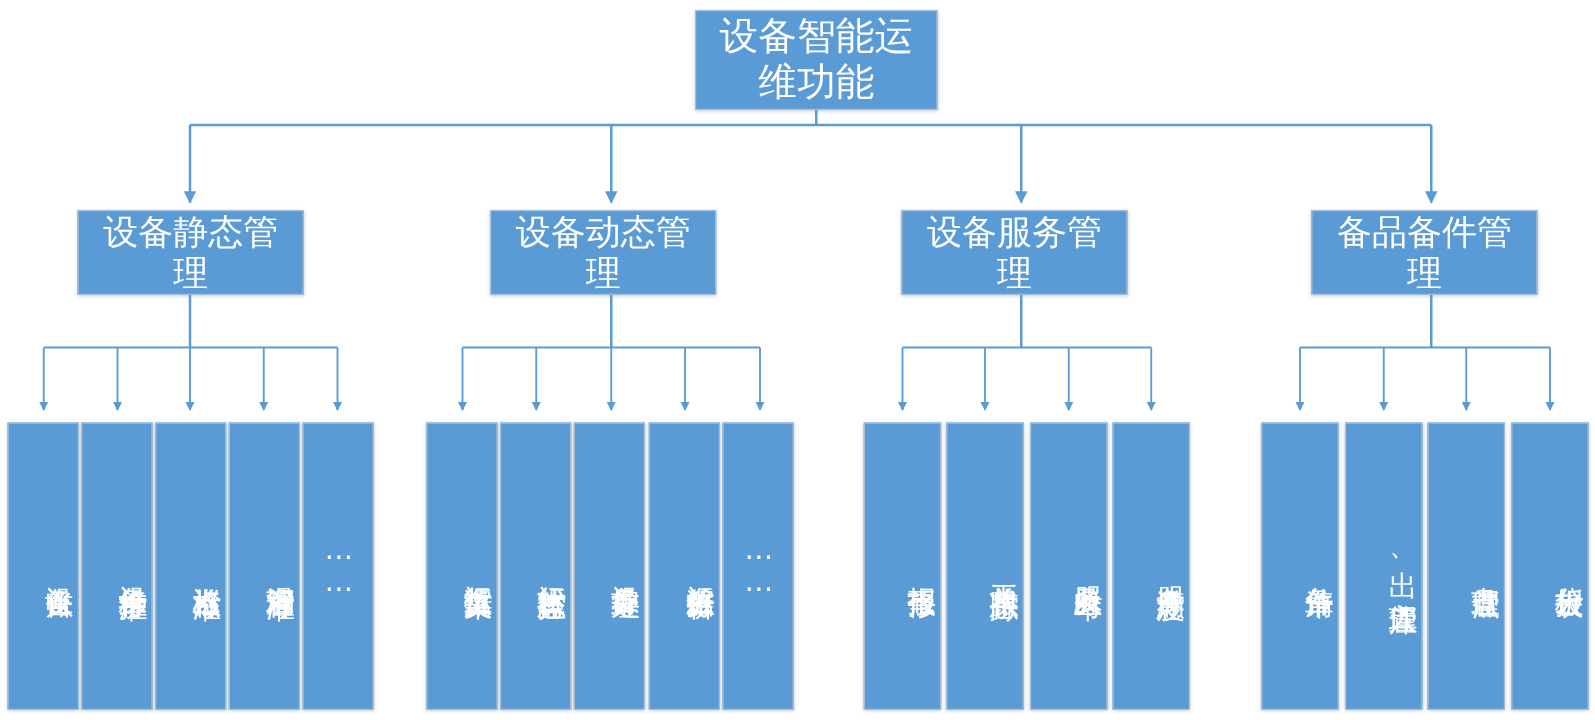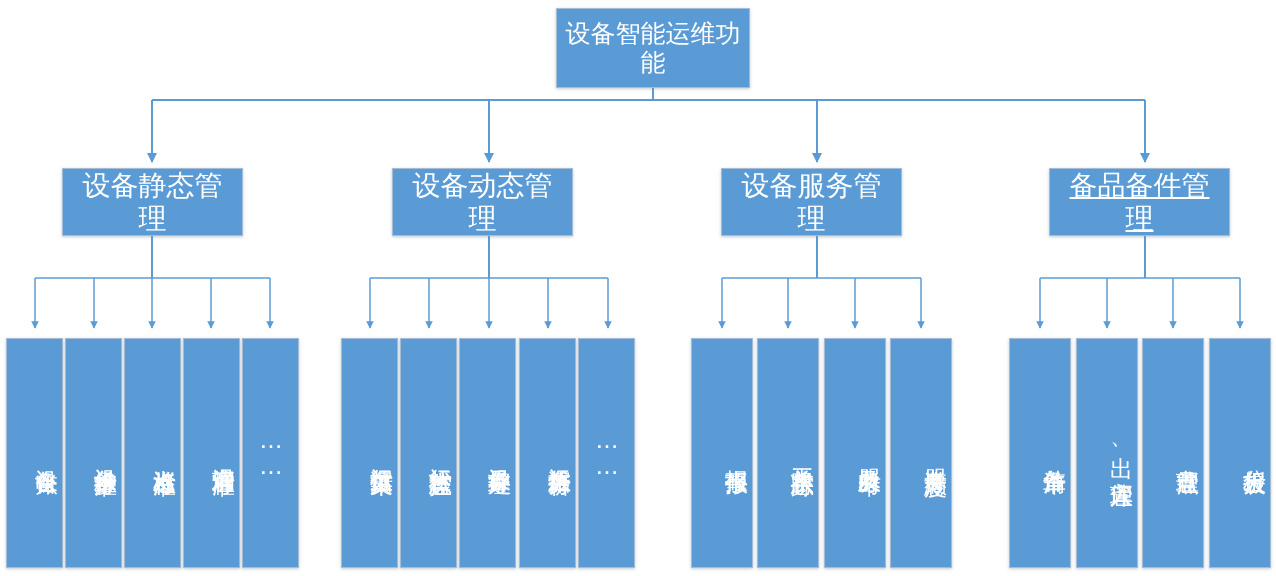--- a/index.html
+++ b/index.html
@@ -34,21 +34,21 @@
     color: #ffffff;
     display: flex;
     align-items: center;
     justify-content: center;
     text-align: center;
     box-shadow: 0 1px 3px rgba(120,140,160,0.45);
     line-height: 1.18;
   }
 
   .node-root {
-    font-size: 25px;
+    font-size: 31px;
     padding: 2px 6px;
   }
   .node-l2 {
     font-size: 28px;
     padding: 2px 6px;
   }
   .node-leaf {
     font-size: 23px;
     writing-mode: vertical-rl;
     text-orientation: upright;
@@ -126,21 +126,21 @@
 
   <div class="node node-l2" style="left:62px; top:168px; width:181px; height:68px;">
     <span>设备静态管理</span>
   </div>
   <div class="node node-l2" style="left:721px; top:168px; width:181px; height:68px;">
     <span>设备服务管理</span>
   </div>
   <div class="node node-l2" style="left:392px; top:168px; width:181px; height:68px;">
     <span>设备动态管理</span>
   </div>
-  <div class="node node-l2" style="left:1049px; top:168px; width:181px; height:68px;text-decoration:underline;">
+  <div class="node node-l2" style="left:1049px; top:168px; width:181px; height:68px;">
     <span>备品备件管理</span>
   </div>
 
   <div class="node node-leaf" style="left:6px; top:338px; width:57px; height:230px;">
     <span class="leaf-text">设备台账</span>
   </div>
   <div class="node node-leaf" style="left:65px; top:338px; width:57px; height:230px;">
     <span class="leaf-text">设备维护标准</span>
   </div>
   <div class="node node-leaf" style="left:124px; top:338px; width:57px; height:230px;">

